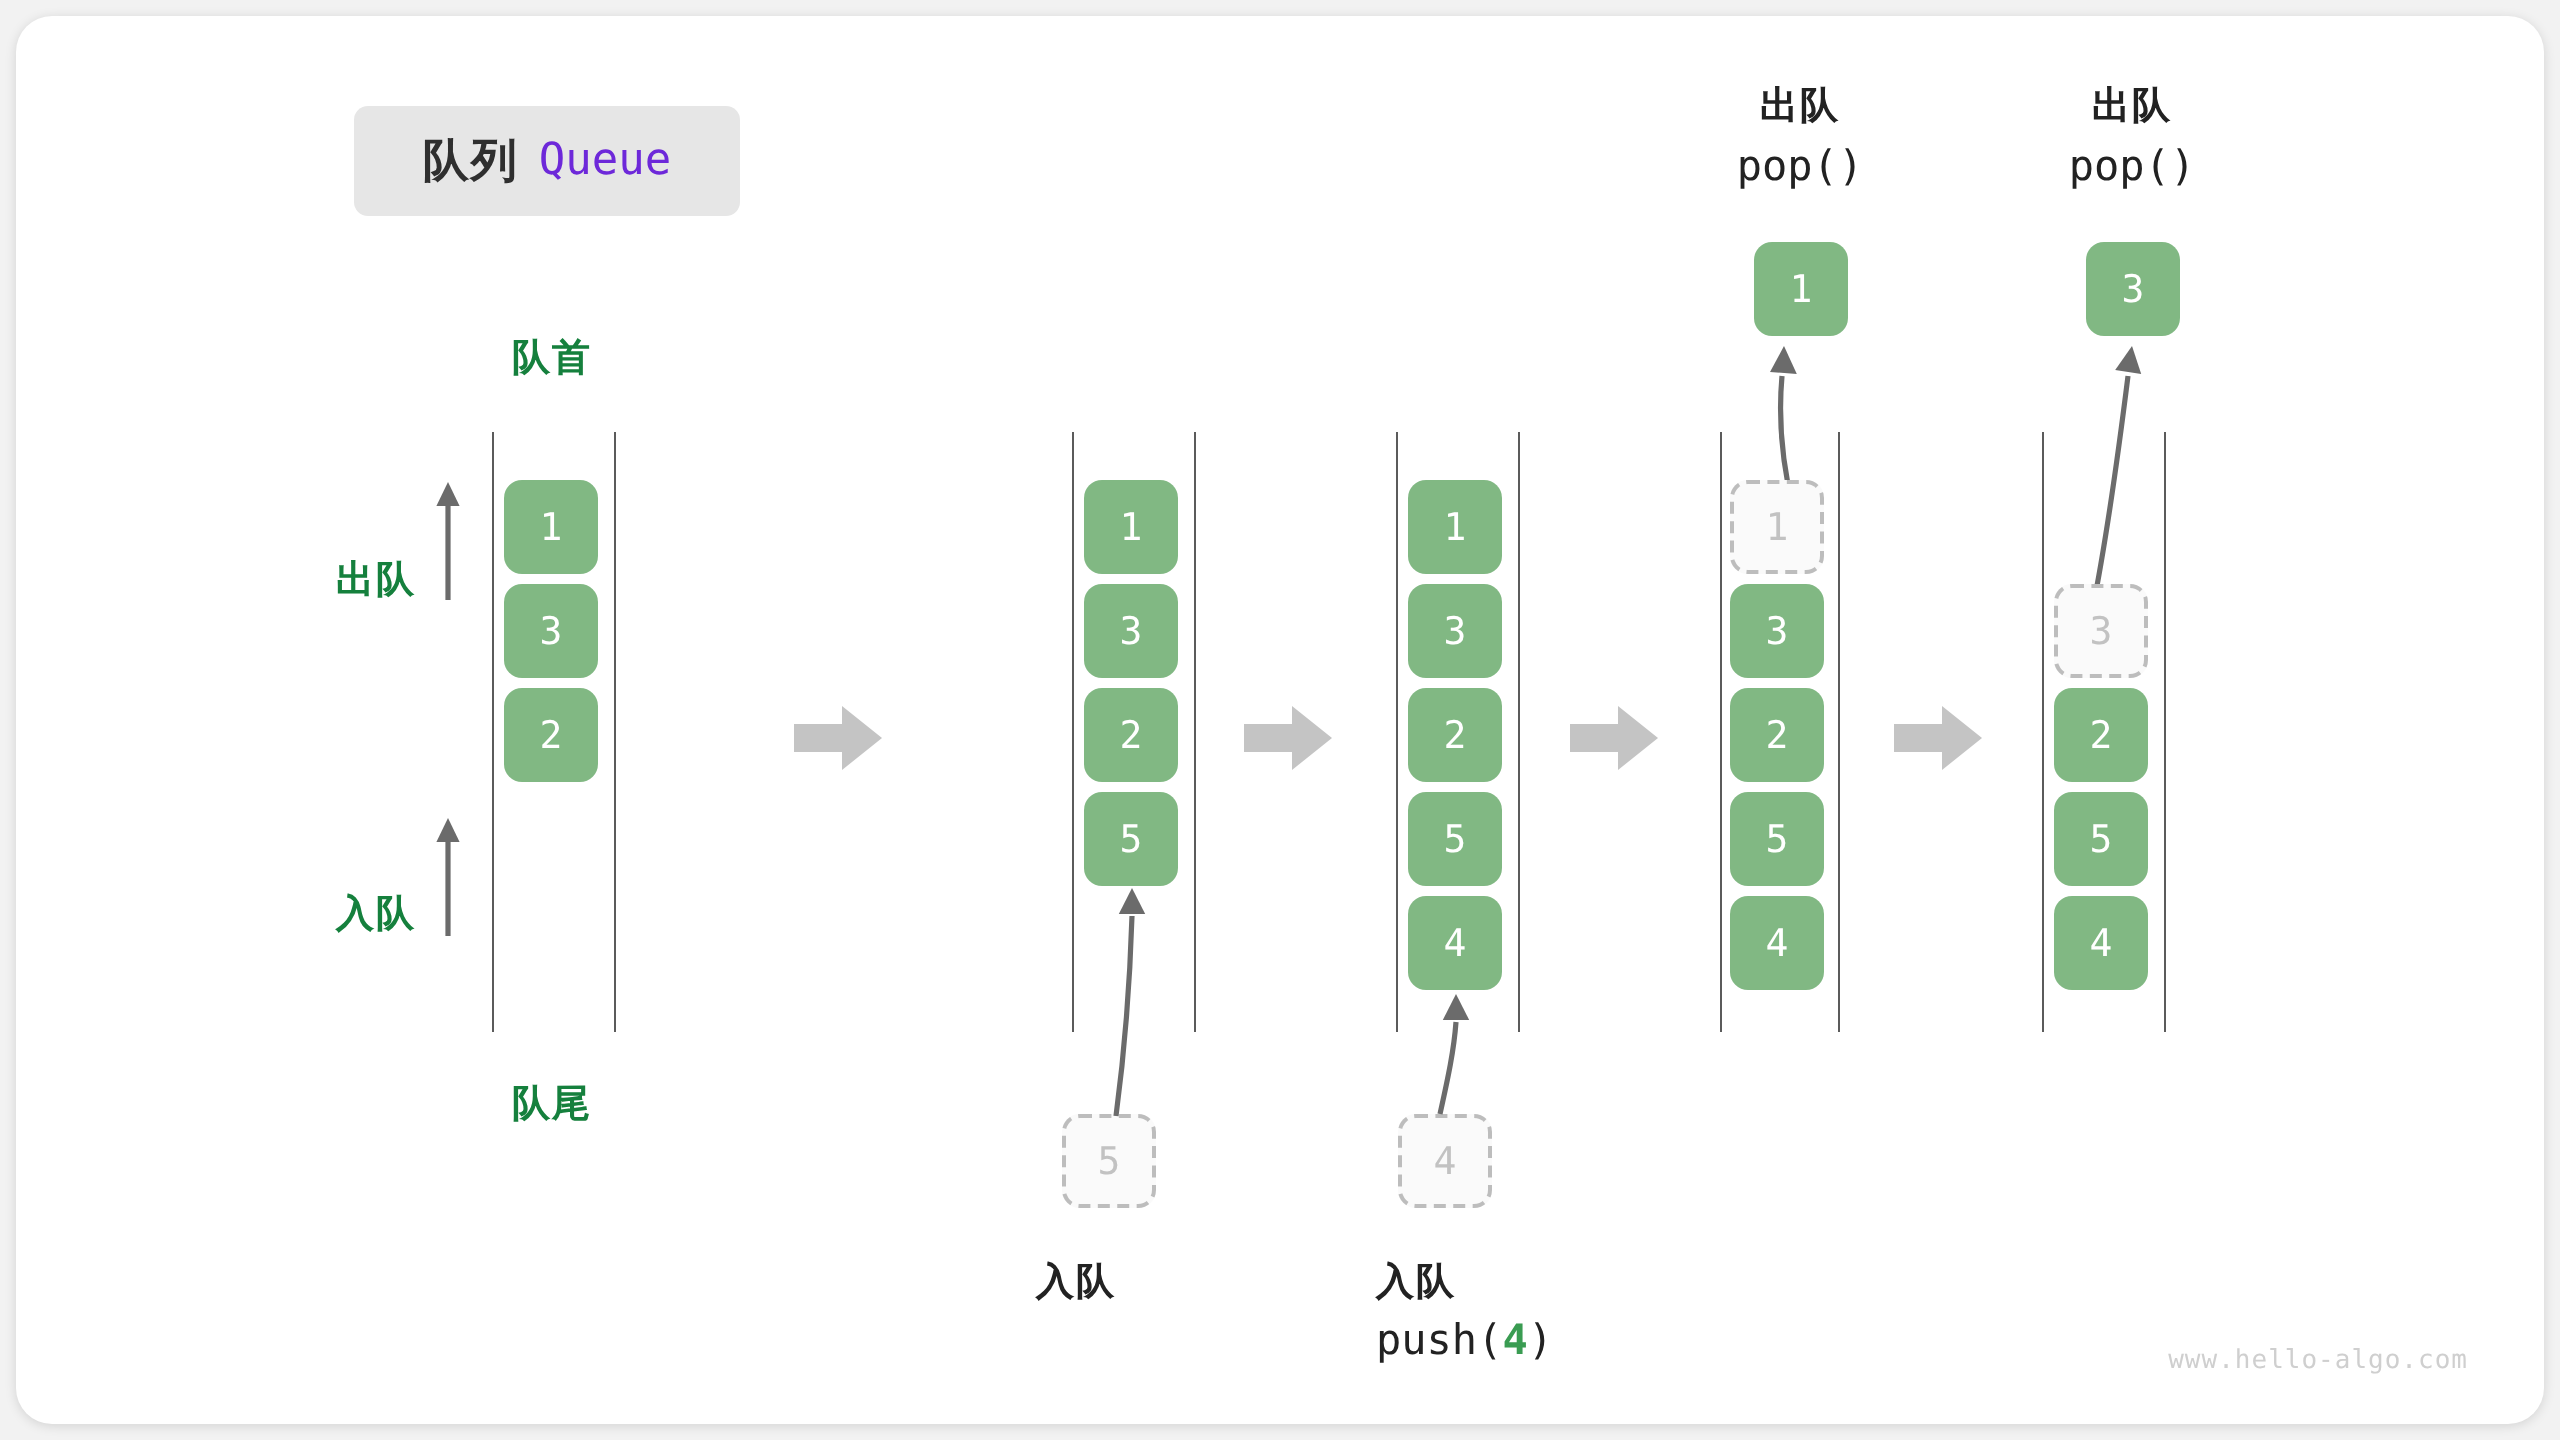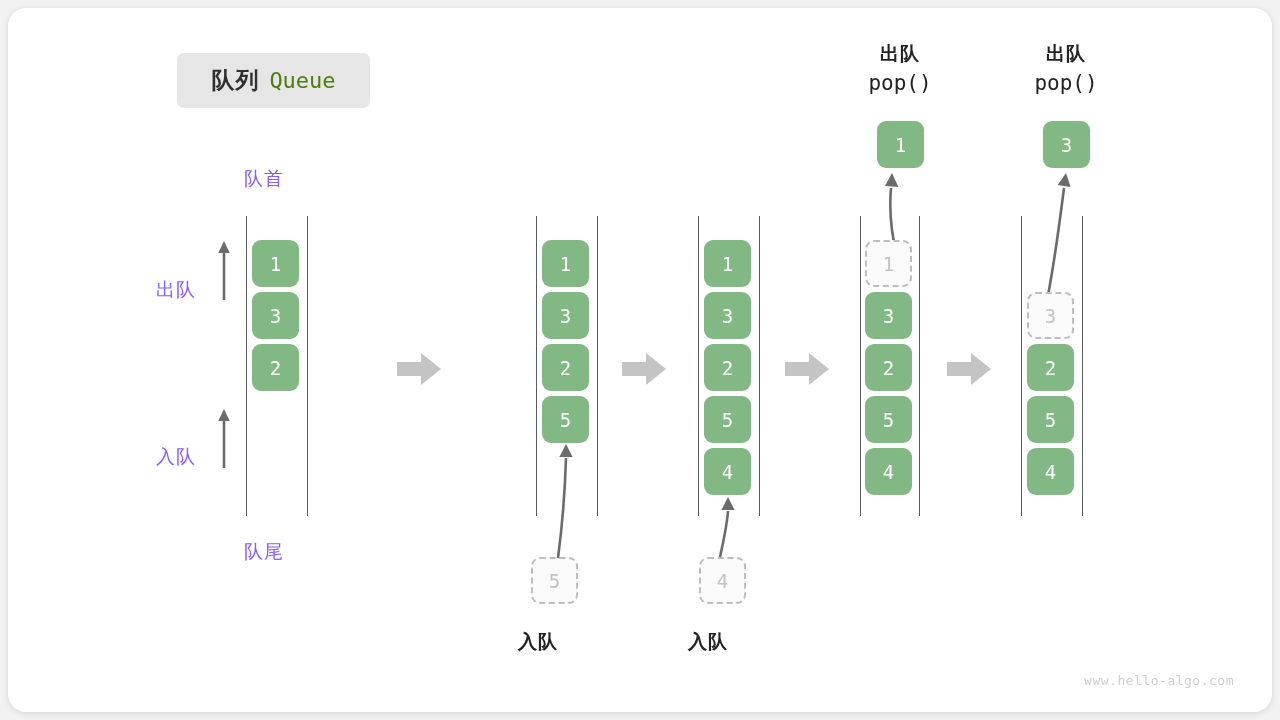--- a/index.html
+++ b/index.html
@@ -21,25 +21,25 @@
     left:169px;top:45px;width:193px;height:55px;
     background:#e6e6e6;border-radius:7px;
     display:flex;align-items:center;justify-content:center;
     box-sizing:border-box;
   }
   #title-chip .cn{
     font-size:23px;font-weight:bold;color:#2f2f2f;letter-spacing:1px;
   }
   #title-chip .en{
     font-family:"DejaVu Sans Mono","Liberation Mono",monospace;
-    font-size:22px;color:#4d7c0f;margin-left:10px;
-  }
-
-  
-  .cn-bold{font-size:19px;font-weight:normal;color:#8b5cf6;letter-spacing:1px;}
+    font-size:22px;color:#6d28d9;margin-left:10px;
+  }
+
+  
+  .cn-bold{font-size:19px;font-weight:bold;color:#15803d;letter-spacing:1px;margin-left:12px;}
 
   
   .rail{width:1px;background:#5b5b5b;}
 
   
   .cell{
     width:47px;height:47px;border-radius:9px;
     background:#81b883;
     display:flex;align-items:center;justify-content:center;
     color:#ffffff;font-size:19px;
@@ -154,20 +154,21 @@
     </div>
 
   <div class="abs cell ghost" style="left:691px;top:549px;">4</div>
   <svg class="abs" style="left:698px;top:487px;" width="46" height="64">
     <path d="M14,62 C18,44 21,30 22,16" stroke="#6b6b6b" stroke-width="2.6" fill="none"></path>
     <polygon points="22,2 15.4,15 28.6,15" fill="#6b6b6b"></polygon>
   </svg>
 
   <div class="abs oplabel" style="left:680px;top:621px;">
     <div class="l1">入队</div>
+    <div class="l2"><span>push(</span><span class="num">4</span><span>)</span></div>
   </div>
 
   <svg class="abs step-arrow" style="left:777px;top:344px;" viewBox="0 0 44 34">
     <polygon points="0,10 24,10 24,1 44,17 24,33 24,24 0,24" fill="#c4c4c4"></polygon>
   </svg>
 
   <div class="abs poplabel" style="left:802px;top:32px;">
     <div class="l1">出队</div>
     <div class="l2">pop()</div>
   </div>

